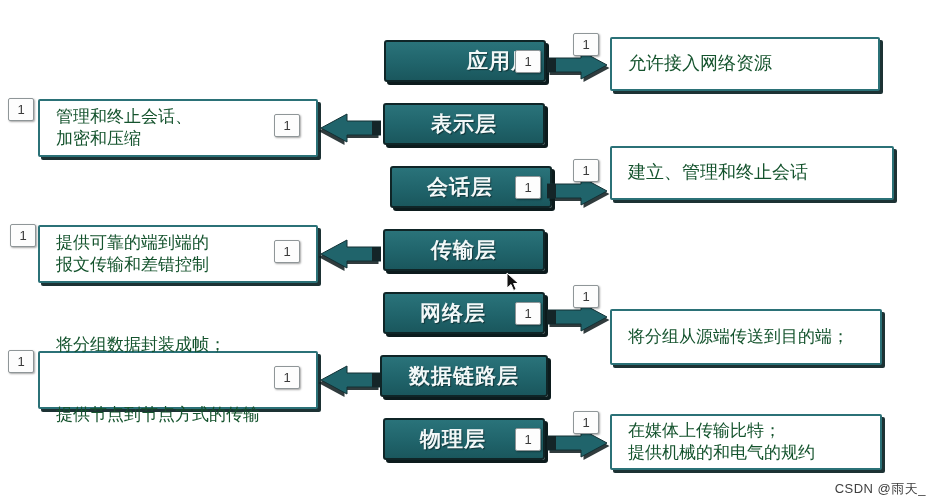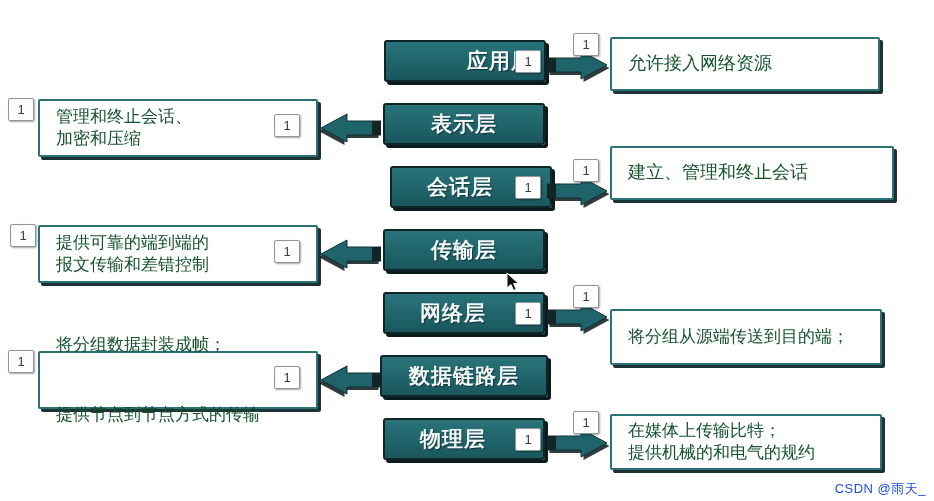--- a/index.html
+++ b/index.html
@@ -32,21 +32,21 @@
   .desc-line.big{font-size:18px;}
   .badge{
     position:absolute;width:26px;height:23px;box-sizing:border-box;
     background:#fdfdfd;border:1px solid #8f9698;border-radius:2px;
     box-shadow:1px 1px 2px rgba(0,0,0,0.35);
     display:flex;align-items:center;justify-content:center;
     font-size:13px;color:#3a3a3a;
   }
   .arrow{position:absolute;}
   .watermark{
-    position:absolute;right:8px;bottom:3px;font-size:13px;color:#1d4ed8;
+    position:absolute;right:8px;bottom:3px;font-size:13px;color:#404040;
     letter-spacing:0.5px;
   }
   .cursor{position:absolute;}
 </style>
 </head>
 <body>
 
 <div class="stage">
 
   <div class="layer-box" style="left:384px;top:40px;width:162px;justify-content:flex-end;">

